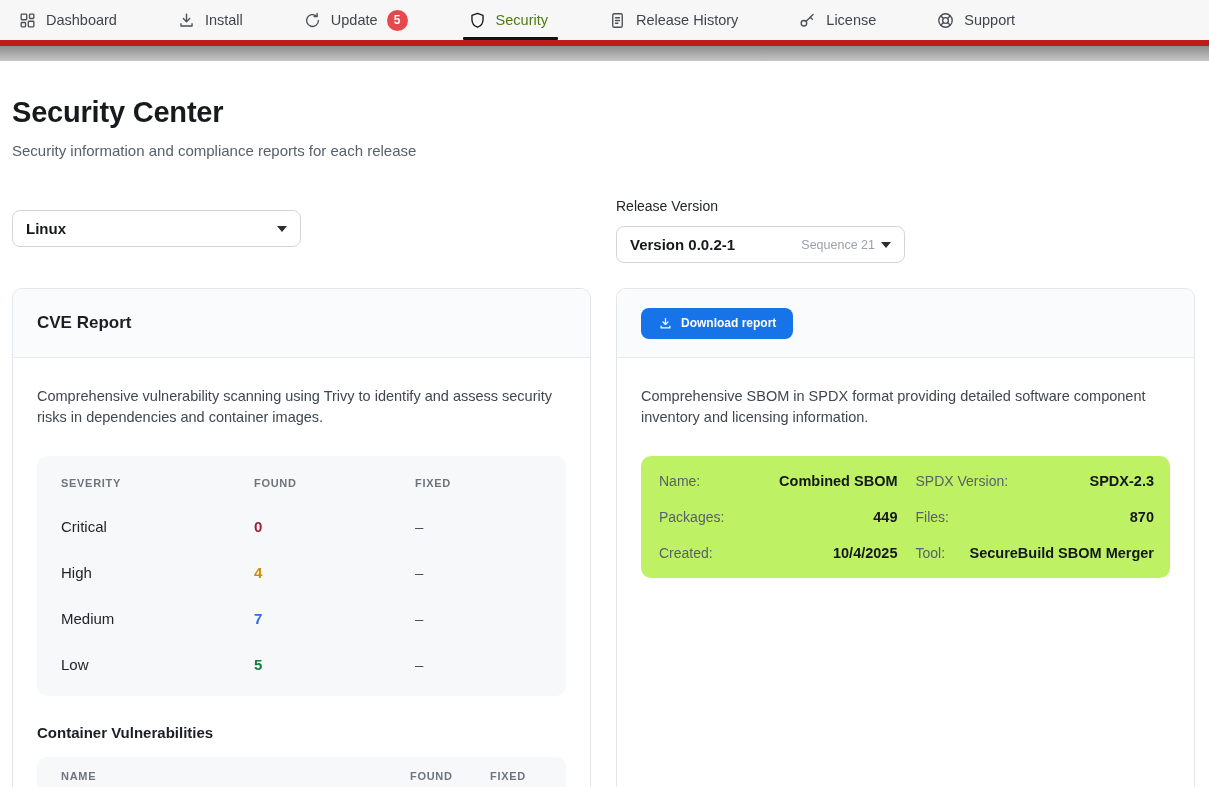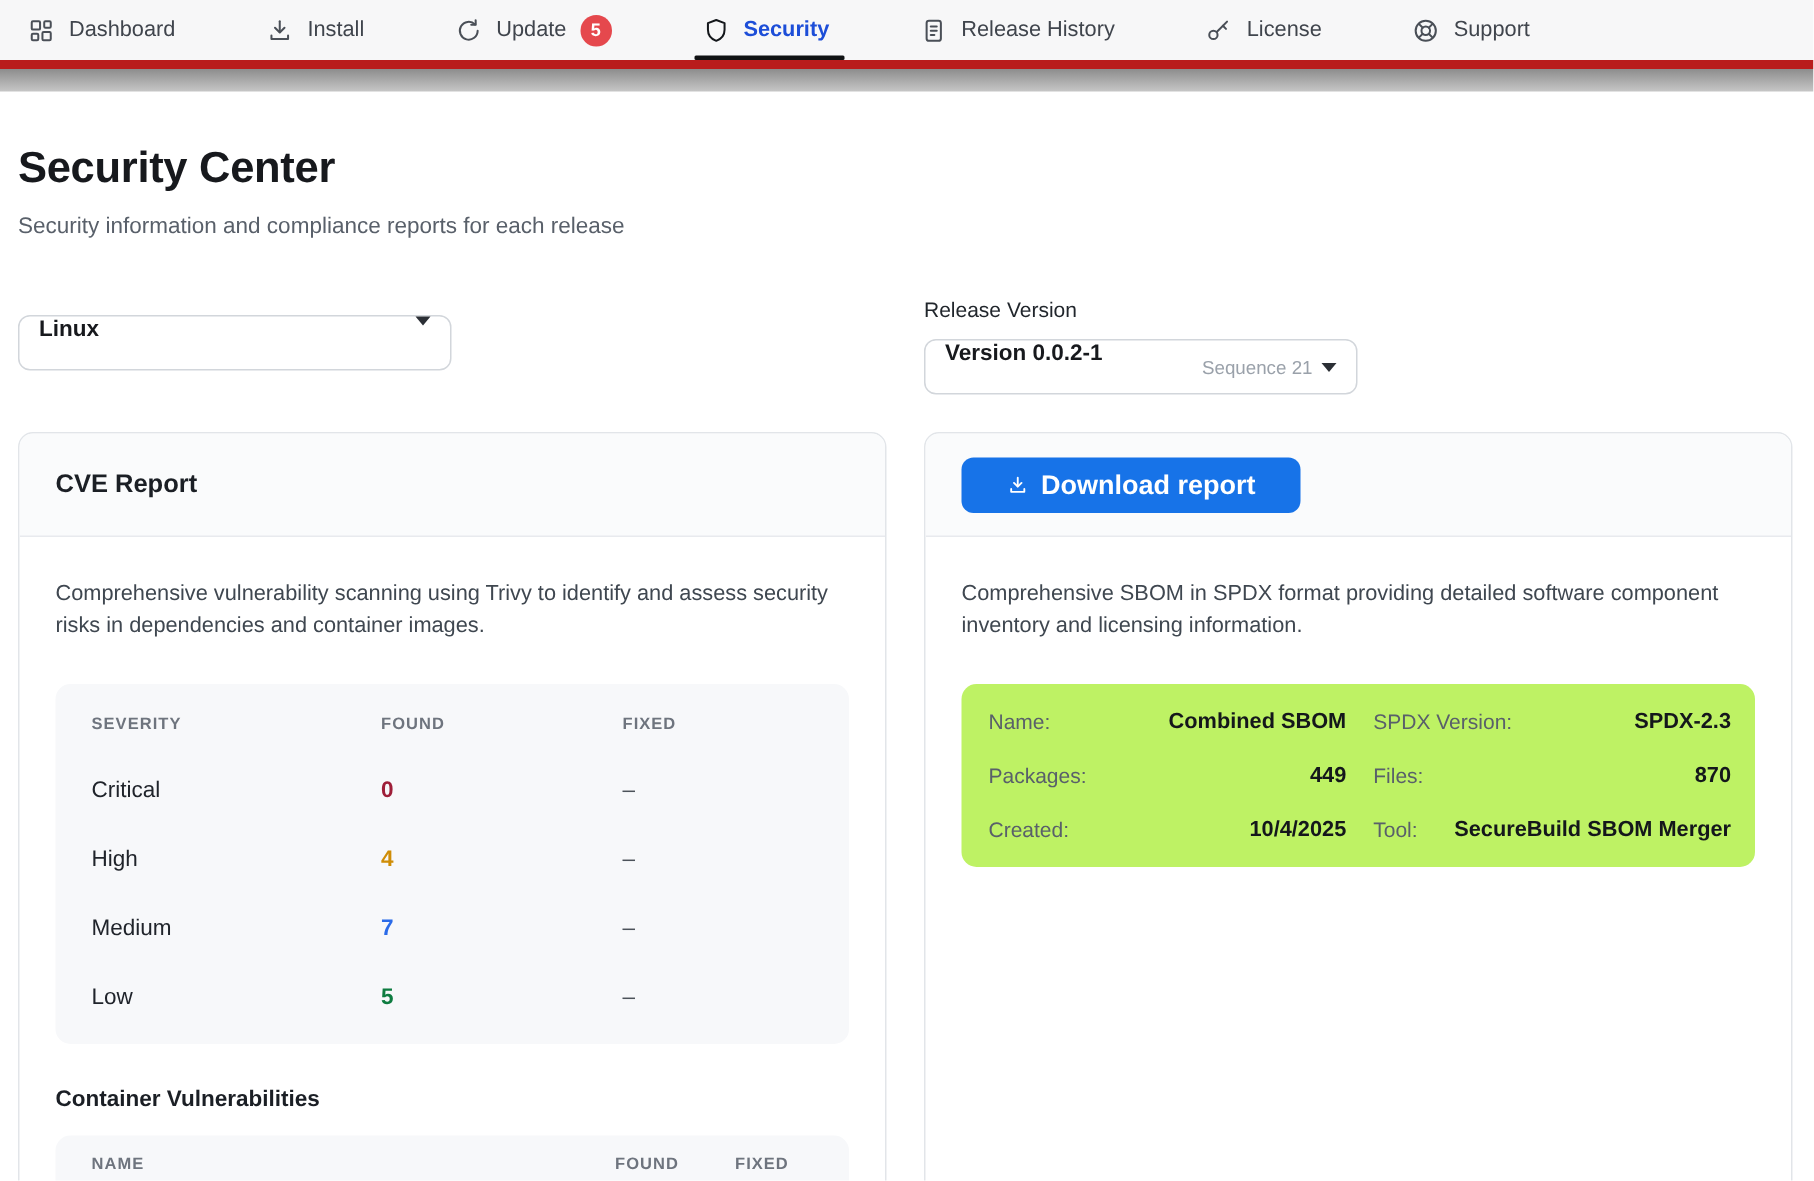--- a/index.html
+++ b/index.html
@@ -6,56 +6,56 @@
   html,body { width:1209px; height:787px; overflow:hidden; background:#fff;
     font-family:"Liberation Sans", sans-serif; -webkit-font-smoothing:antialiased; }
 
   
   .nav { height:46px; background:#f7f7f8; border-bottom:6px solid #b91c1c;
     display:flex; align-items:center; padding:0 18px; gap:60px; }
   .nav-item { position:relative; height:100%; display:flex; align-items:center; gap:9px;
     color:#40454d; font-size:14.5px; font-weight:500; cursor:pointer; white-space:nowrap; }
   .nav-item svg { width:19px; height:19px; stroke:#4a4f57; stroke-width:1.7; fill:none;
     stroke-linecap:round; stroke-linejoin:round; }
-  .nav-item.active { color:#1d4ed8; font-weight:700; }
+  .nav-item.active { color:#4d7c0f; font-weight:400; }
   .nav-item.active svg { stroke:#14171b; }
   .tab-underline { position:absolute; left:-5px; right:-10px; bottom:0; height:3px;
     background:#101214; border-radius:1px; }
   .badge { min-width:21px; height:21px; border-radius:50%; color:#fff; font-size:12px;
     font-weight:700; display:flex; align-items:center; justify-content:center; }
 
   .strip { height:15px; background:linear-gradient(#8d8d8d,#c6c6c6); }
 
   
   .content { padding:0 14px 0 12px; }
   .page-title { margin-top:35px; font-size:29px; font-weight:700; color:#17191d; letter-spacing:-0.2px; }
   .page-subtitle { margin-top:13px; font-size:15px; color:#59606a; }
 
   
   .filters { display:flex; margin-top:39px; }
   .filter { width:289px; }
   .filter + .filter { margin-left:315px; }
   .filter-label { font-size:14px; color:#21262c; }
   .select { margin-top:12px; height:37px; background:#fff; border:1px solid #d2d6db;
-    border-radius:8px; display:flex; justify-content:space-between;
+    border-radius:8px; display:flex; align-items:center; justify-content:space-between;
     padding:0 13px; cursor:pointer; }
   .select-value { font-size:15px; font-weight:700; color:#17191d; }
   .select-right { display:flex; align-items:center; gap:6px; }
   .seq-label { font-size:12.5px; color:#9aa1aa; }
   .caret { width:0; height:0; border-left:5px solid transparent; border-right:5px solid transparent;
     border-top:6px solid #2b2f35; }
 
   
   .cards { display:flex; gap:25px; margin-top:25px; height:560px; align-items:stretch; }
   .card { flex:1; background:#fff; border:1px solid #e2e5e9; border-radius:10px; overflow:hidden; }
   .card-header { height:69px; background:#fafbfc; border-bottom:1px solid #e8eaee;
     padding:0 24px; display:flex; align-items:center; justify-content:space-between; }
   .card-title { font-size:17px; font-weight:600; color:#1b1f25; }
   .btn-primary { display:flex; align-items:center; gap:8px; border:none; border-radius:8px;
-    color:#fff; font-family:inherit; font-size:18px; font-weight:600; padding:8px 30px; cursor:pointer; }
+    color:#fff; font-family:inherit; font-size:12px; font-weight:600; padding:8px 17px; cursor:pointer; }
   .btn-primary svg { width:15px; height:15px; stroke:#fff; stroke-width:2; fill:none;
     stroke-linecap:round; stroke-linejoin:round; }
   .card-body { padding:28px 24px 24px; }
   .desc { font-size:14.5px; line-height:1.48; color:#3f4750; }
   .desc.cve { max-width:522px; }
   .desc.sbom { max-width:508px; }
 
   
   .sev-table { margin-top:27px; background:#f7f8fa; border-radius:10px; padding:21px 0 23px; }
   .sev-grid { display:grid; grid-template-columns:193px 161px 1fr; padding:0 24px; }

